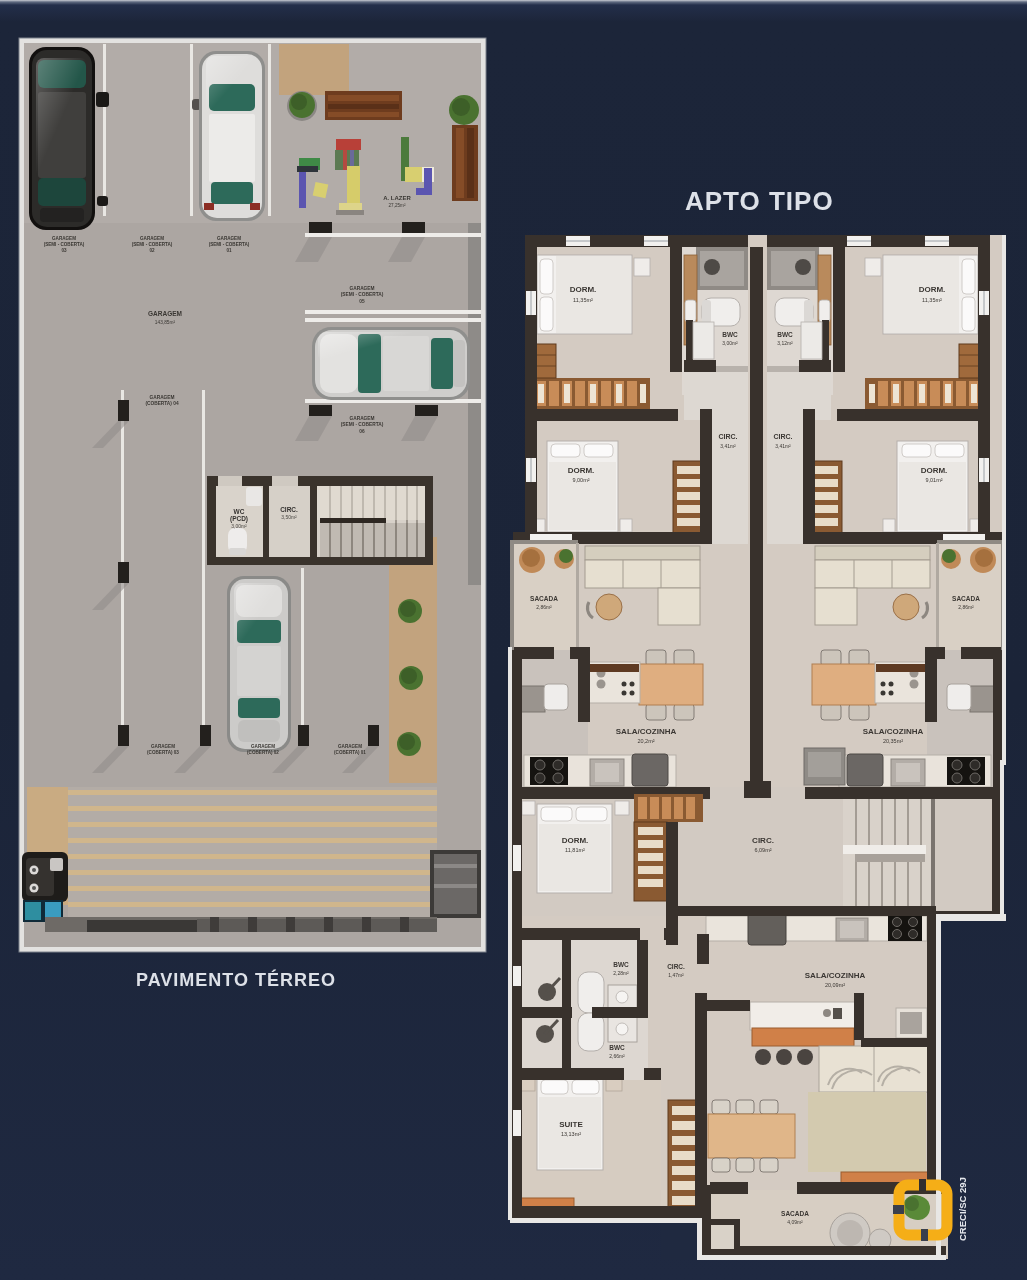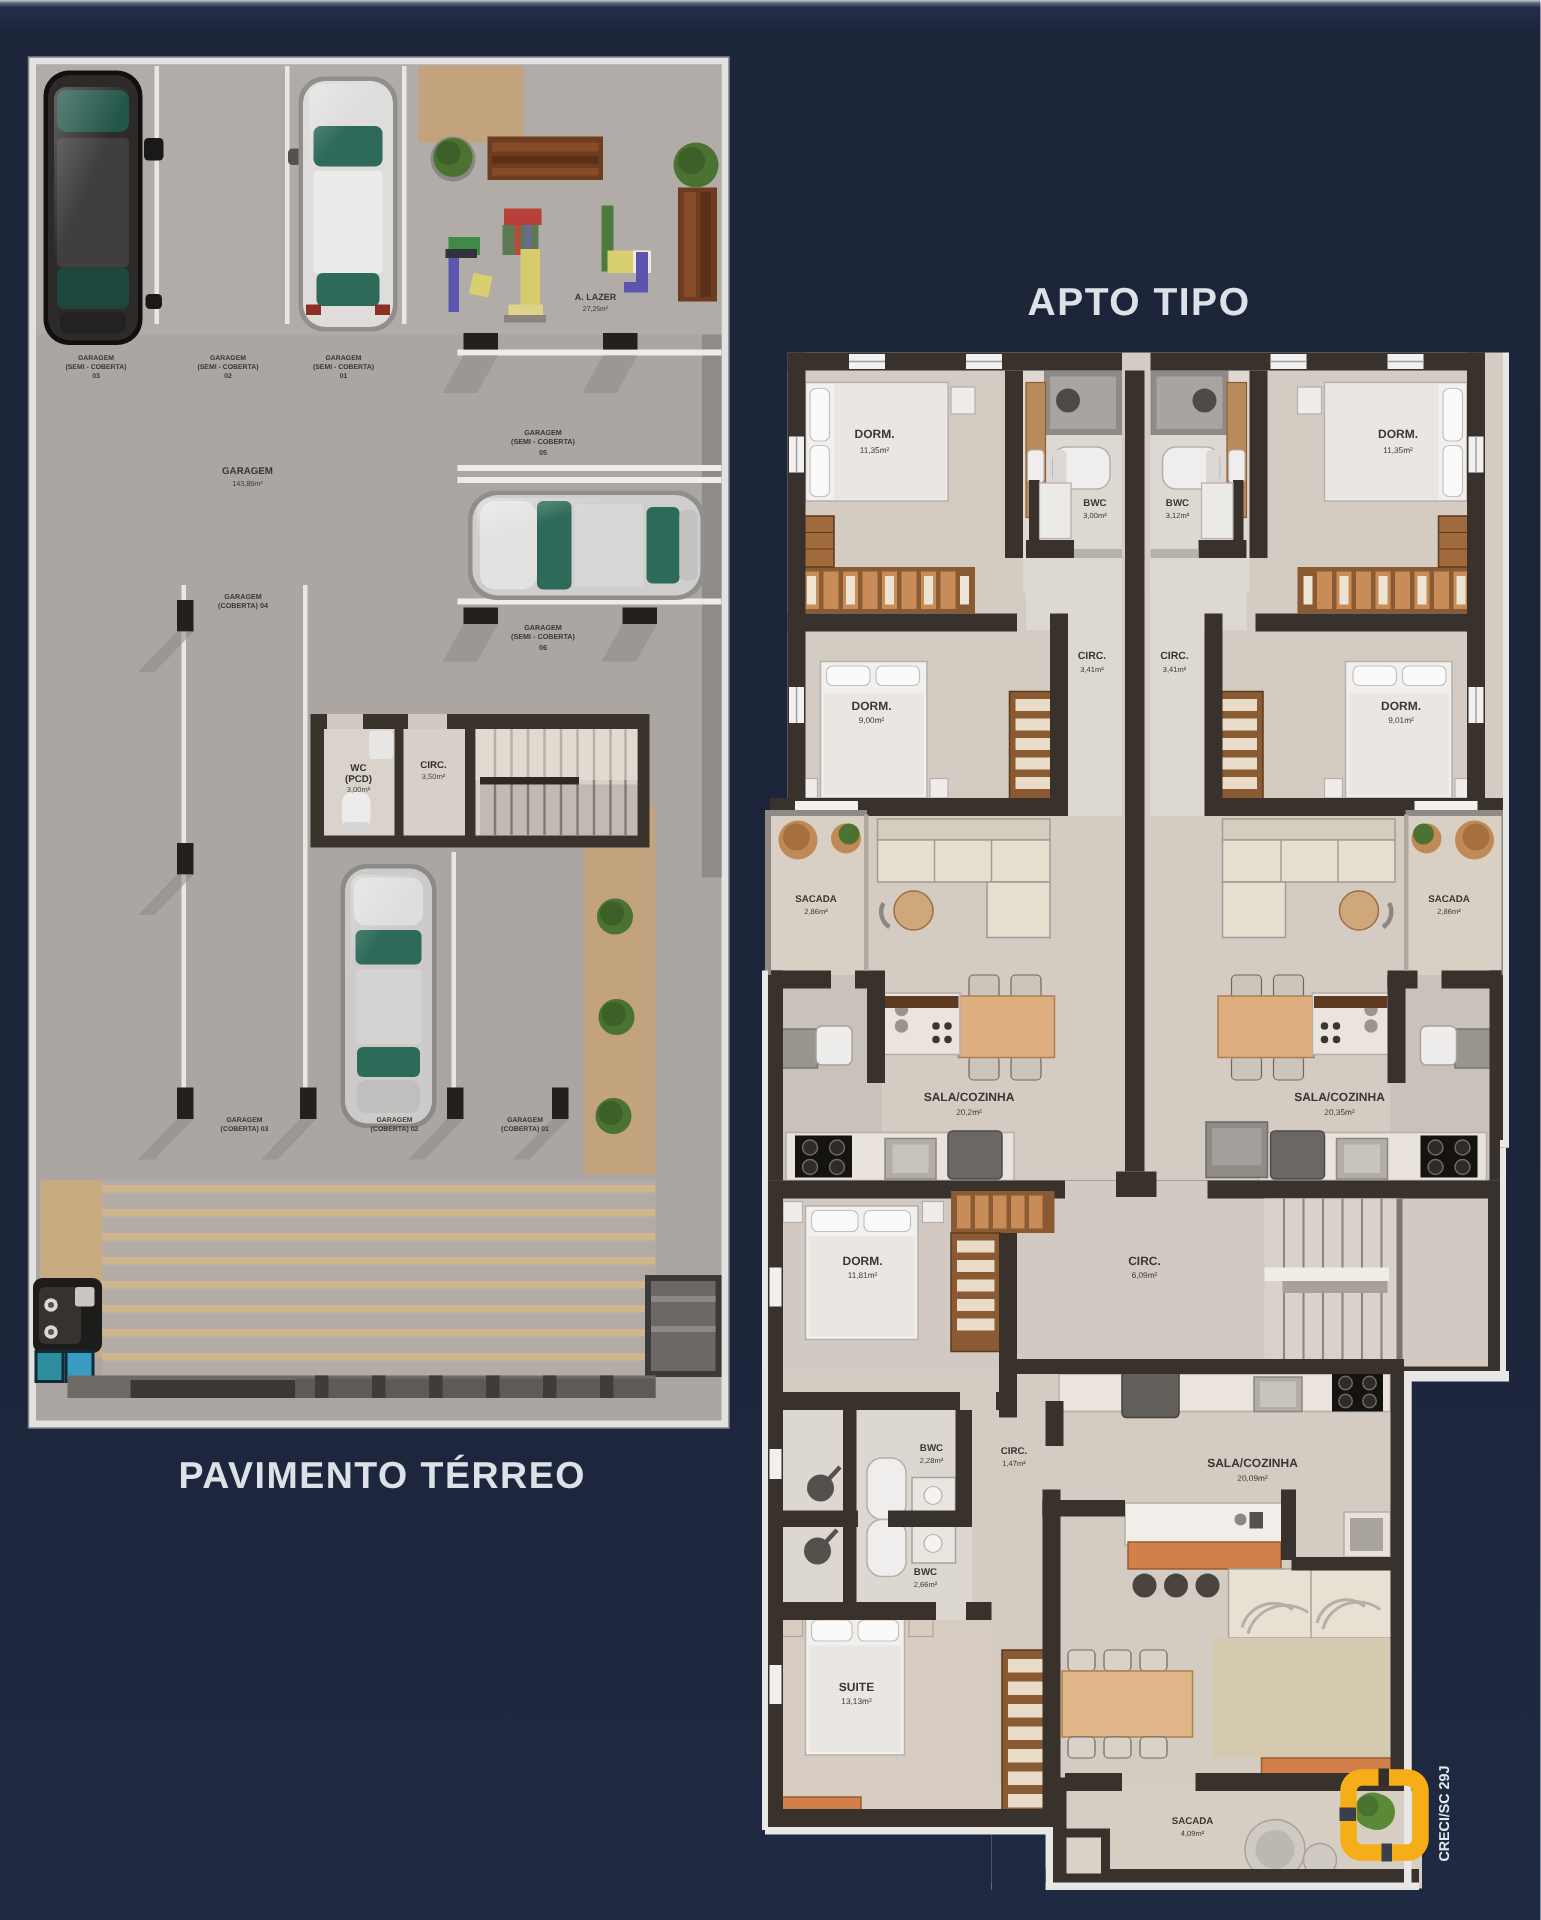--- a/index.html
+++ b/index.html
@@ -8,21 +8,21 @@
     font-family:"Liberation Sans", sans-serif;padding-left:34px;}
   .title{position:absolute;color:#dde1e8;font-weight:bold;letter-spacing:2px;}
   svg text{font-family:"Liberation Sans", sans-serif;}
 </style>
 </head>
 <body>
 <div id="page">
 
 <div class="title" style="left:685px;top:186px;font-size:26px;letter-spacing:1px;">APTO TIPO</div>
 
-<div class="title" style="left:119px;top:970px;font-size:25px;letter-spacing:1px;">PAVIMENTO TÉRREO</div>
+<div class="title" style="left:136px;top:970px;font-size:18px;letter-spacing:1px;">PAVIMENTO TÉRREO</div>
 <svg width="1027" height="1280" viewBox="0 0 1027 1280" style="position:absolute;left:0;top:0">
 <defs>
 <linearGradient id="carSheen" x1="0" y1="0" x2="1" y2="1">
  <stop offset="0" stop-color="#ffffff" stop-opacity="0.55"></stop>
  <stop offset="0.5" stop-color="#ffffff" stop-opacity="0"></stop>
 </linearGradient>
 </defs>
 
 <g id="garage">
 

